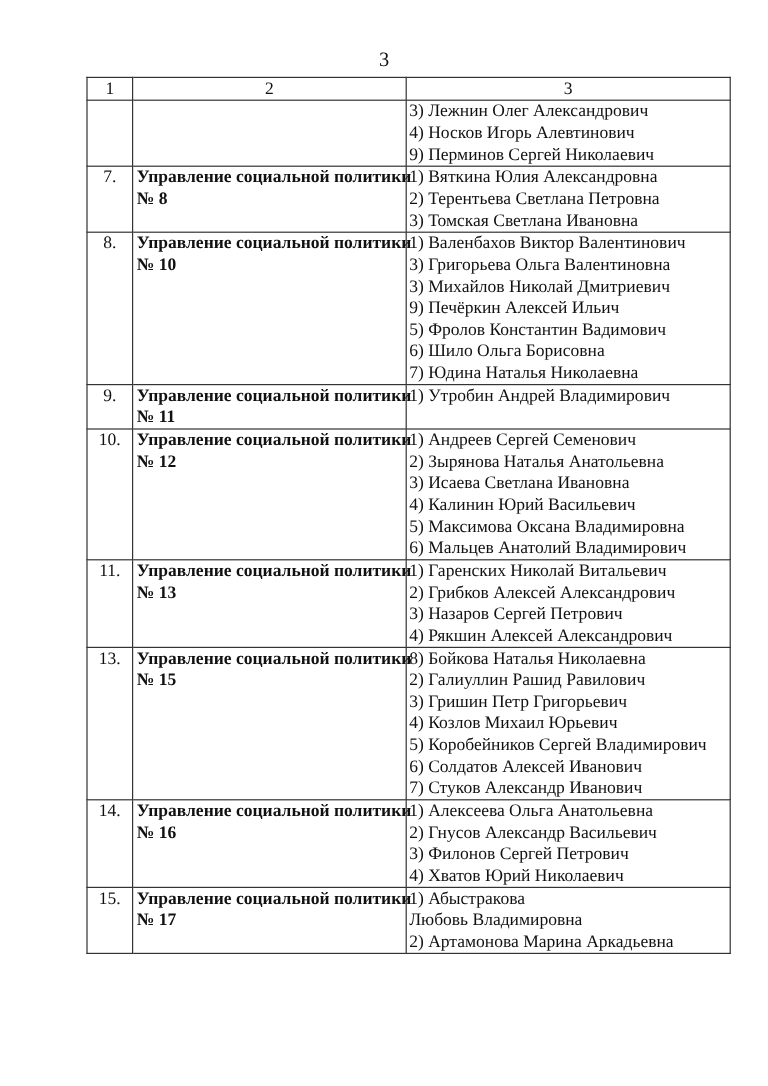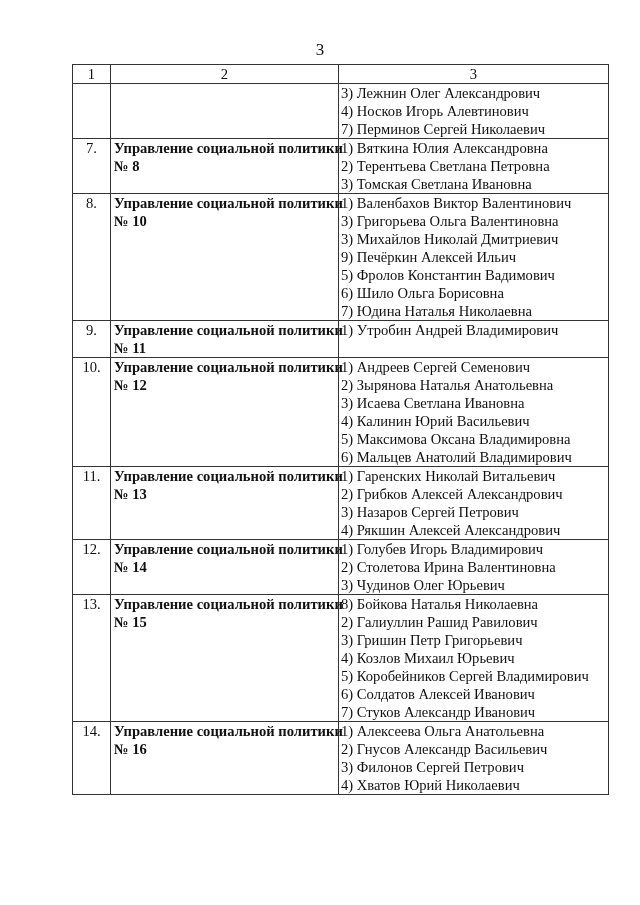--- a/index.html
+++ b/index.html
@@ -36,21 +36,21 @@
     </tr>
   <tr>
         <td class="num"></td>
         <td class="dept">
           <span class="person"></span>
           <span class="person"></span>
         </td>
         <td class="people">
           <span class="person">3) Лежнин Олег Александрович</span>
           <span class="person">4) Носков Игорь Алевтинович</span>
-          <span class="person">7) Перминов Сергей Николаевич</span>
+          <span class="person">9) Перминов Сергей Николаевич</span>
         </td>
       </tr>
       <tr>
         <td class="num">7.</td>
         <td class="dept">
           <span class="person">Управление социальной политики</span>
           <span class="person">№ 8</span>
         </td>
         <td class="people">
           <span class="person">1) Вяткина Юлия Александровна</span>
@@ -106,32 +106,20 @@
           <span class="person">№ 13</span>
         </td>
         <td class="people">
           <span class="person">1) Гаренских Николай Витальевич</span>
           <span class="person">2) Грибков Алексей Александрович</span>
           <span class="person">3) Назаров Сергей Петрович</span>
           <span class="person">4) Рякшин Алексей Александрович</span>
         </td>
       </tr>
       <tr>
-        <td class="num">12.</td>
-        <td class="dept">
-          <span class="person">Управление социальной политики</span>
-          <span class="person">№ 14</span>
-        </td>
-        <td class="people">
-          <span class="person">1) Голубев Игорь Владимирович</span>
-          <span class="person">2) Столетова Ирина Валентиновна</span>
-          <span class="person">3) Чудинов Олег Юрьевич</span>
-        </td>
-      </tr>
-      <tr>
         <td class="num">13.</td>
         <td class="dept">
           <span class="person">Управление социальной политики</span>
           <span class="person">№ 15</span>
         </td>
         <td class="people">
           <span class="person">8) Бойкова Наталья Николаевна</span>
           <span class="person">2) Галиуллин Рашид Равилович</span>
           <span class="person">3) Гришин Петр Григорьевич</span>
           <span class="person">4) Козлов Михаил Юрьевич</span>
@@ -146,14 +134,26 @@
           <span class="person">Управление социальной политики</span>
           <span class="person">№ 16</span>
         </td>
         <td class="people">
           <span class="person">1) Алексеева Ольга Анатольевна</span>
           <span class="person">2) Гнусов Александр Васильевич</span>
           <span class="person">3) Филонов Сергей Петрович</span>
           <span class="person">4) Хватов Юрий Николаевич</span>
         </td>
       </tr>
+      <tr>
+        <td class="num">15.</td>
+        <td class="dept">
+          <span class="person">Управление социальной политики</span>
+          <span class="person">№ 17</span>
+        </td>
+        <td class="people">
+          <span class="person">1) Абыстракова</span>
+          <span class="person">Любовь Владимировна</span>
+          <span class="person">2) Артамонова Марина Аркадьевна</span>
+        </td>
+      </tr>
     </tbody>
 </table>
 
 </body></html>

